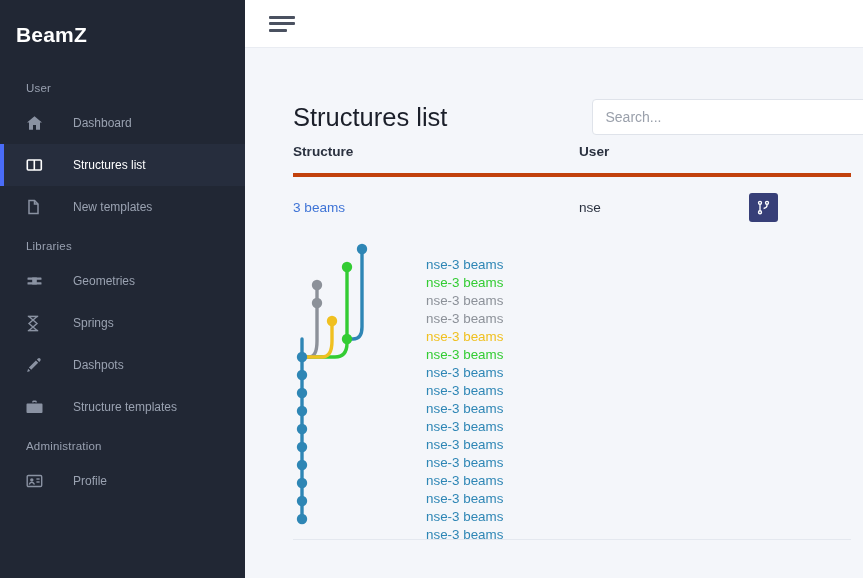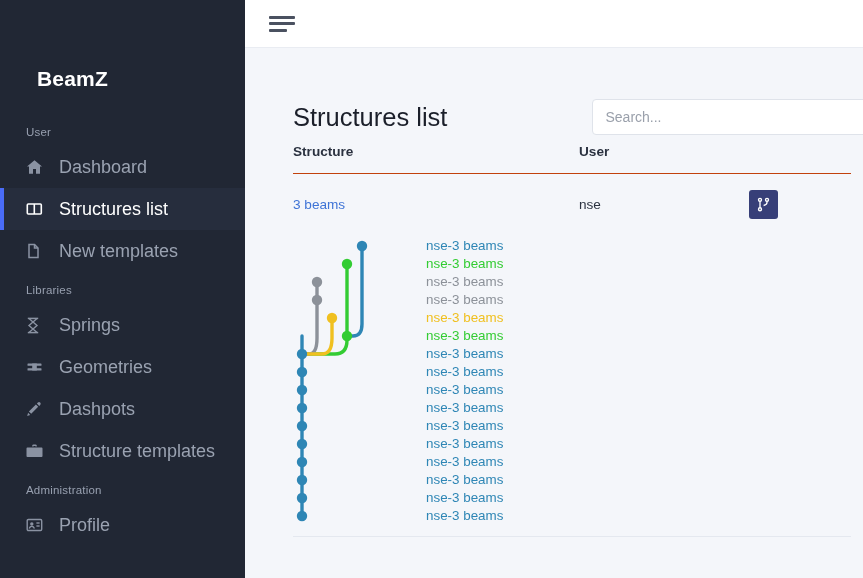--- a/index.html
+++ b/index.html
@@ -17,22 +17,21 @@
   .sidebar {
     width: 245px; height: 578px; flex: 0 0 245px;
     background: #212734;
     color: #aab0bc;
     position: relative;
     overflow: hidden;
   }
   .brand {
     height: 70px;
     display: flex; align-items: center;
-    padding-left: 37px;
-    margin-top: 44px;
+    padding-left: 16px;
   }
   .brand-text {
     color: #ffffff;
     font-size: 21px;
     font-weight: bold;
     letter-spacing: .2px;
   }
   .nav-section {
     font-size: 11.5px;
     color: #98a0b0;
@@ -46,22 +45,22 @@
     position: relative;
     cursor: pointer;
   }
   .nav-item .ico {
     width: 22px; height: 18px;
     flex: 0 0 22px;
     display: flex; align-items: center; justify-content: flex-start;
     color: #8a92a2;
   }
   .nav-item .lbl {
-    margin-left: 11px;
-    font-size: 18px;
+    margin-left: 25px;
+    font-size: 12px;
     color: #9aa2b1;
     white-space: nowrap;
   }
   .nav-item.active {
     background: #262d3d;
   }
   .nav-item.active::before {
     content: "";
     position: absolute;
     left: 0; top: 0; bottom: 0;
@@ -145,21 +144,21 @@
     text-align: left;
     font-size: 13.6px;
     color: #2b3240;
     font-weight: bold;
     padding: 0 0 14px 0;
   }
   table.structures td {
     font-size: 13.6px;
     color: #2b3240;
     padding: 16px 0;
-    border-top: 1px solid #c2410c;
+    border-top: 4px solid #c2410c;
     vertical-align: middle;
   }
   .col-structure { width: 286px; margin-top: 12px; }
   .col-user { width: 170px; }
   .col-action { width: 102px; }
   .struct-link {
     color: #3f74d6;
     text-decoration: none;
     cursor: pointer;
   }
@@ -182,21 +181,21 @@
     height: 302px;
     border-bottom: 1px solid #e4e8ef;
   }
   .graph-svg {
     position: absolute;
     left: 0; top: 0;
   }
   .graph-labels {
     position: absolute;
     left: 133px;
-    top: 0;
+    top: 16px;
   }
   .graph-label {
     font-size: 13.4px;
     line-height: 18px;
     height: 18px;
     white-space: nowrap;
   }
 </style>
 </head>
 <body>
@@ -231,37 +230,37 @@
             <svg width="15" height="16" viewBox="0 0 15 16" fill="none" stroke="currentColor" stroke-width="1.5">
               <path d="M3 1.5h5.5L12 5v9.5H3z"></path>
               <path d="M8.5 1.5V5H12"></path>
             </svg>
           </span>
           <span class="lbl">New templates</span>
         </div>
         <div class="nav-section">Libraries</div>
         <div class="nav-item">
           <span class="ico">
+            <svg width="17" height="14" viewBox="0 0 17 14" fill="currentColor">
+              <rect x="1.5" y="3.5" width="14" height="2.3" rx="0.6"></rect>
+              <rect x="1.5" y="8.2" width="14" height="2.3" rx="0.6"></rect>
+              <rect x="6.2" y="3.5" width="4.6" height="7"></rect>
+            </svg>
+          </span>
+          <span class="lbl">Geometries</span>
+        </div>
+        <div class="nav-item">
+          <span class="ico">
             <svg width="14" height="17" viewBox="0 0 14 17" fill="none" stroke="currentColor" stroke-width="1.5">
               <line x1="1.8" y1="1.4" x2="12.2" y2="1.4"></line>
               <line x1="1.8" y1="15.6" x2="12.2" y2="15.6"></line>
               <path d="M3 1.4 11 8.5 3 15.6M11 1.4 3 8.5 11 15.6" stroke-width="1.4"></path>
             </svg>
           </span>
           <span class="lbl">Springs</span>
-        </div>
-        <div class="nav-item">
-          <span class="ico">
-            <svg width="17" height="14" viewBox="0 0 17 14" fill="currentColor">
-              <rect x="1.5" y="3.5" width="14" height="2.3" rx="0.6"></rect>
-              <rect x="1.5" y="8.2" width="14" height="2.3" rx="0.6"></rect>
-              <rect x="6.2" y="3.5" width="4.6" height="7"></rect>
-            </svg>
-          </span>
-          <span class="lbl">Geometries</span>
         </div>
         <div class="nav-item">
           <span class="ico">
             <svg width="16" height="16" viewBox="0 0 16 16" fill="currentColor">
               <path d="M11.9 1.6a1.6 1.6 0 0 1 2.3 2.3l-1 1-2.3-2.3zM9.9 3.5l2.3 2.3-7 7-2.3-2.3zM2.1 11.8l2.1 2.1-3 1z"></path>
             </svg>
           </span>
           <span class="lbl">Dashpots</span>
         </div>
         <div class="nav-item">

